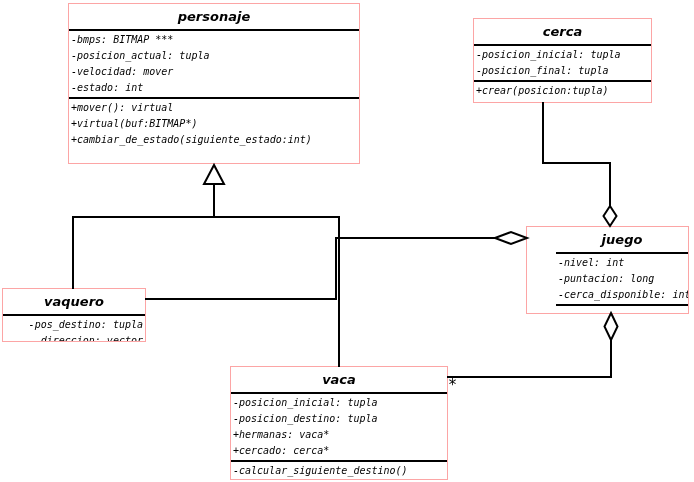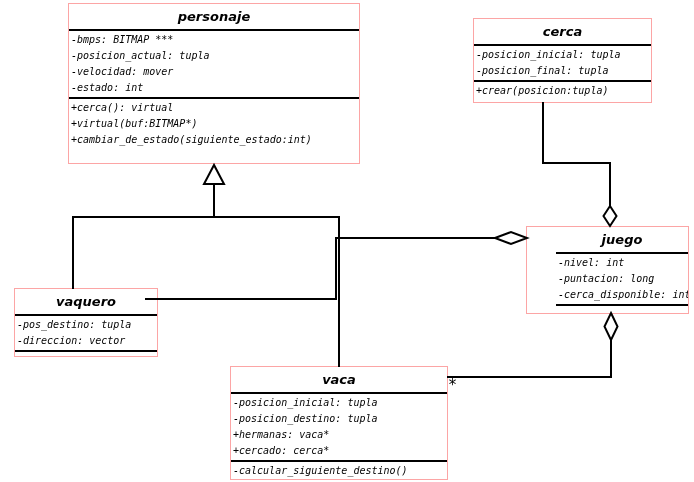--- a/index.html
+++ b/index.html
@@ -43,21 +43,21 @@
     font-family: "DejaVu Sans Mono", monospace;
     font-size: 10px;
     line-height: 16px;
     white-space: pre;
     color: #000000;
   }
   
   .box-personaje { left: 68px;  top: 3px;   width: 292px; height: 161px; }
   .box-cerca     { left: 455px; top: 18px;  width: 179px; height: 85px; margin-left: 18px;  }
   .box-juego     { left: 526px; top: 226px; width: 163px; height: 88px; padding-left: 29px;  }
-  .box-vaquero   { left: 14px;   top: 288px; width: 144px; height: 69px;  }
+  .box-vaquero   { left: 2px;   top: 288px; width: 144px; height: 54px; text-align: right;  }
   .box-vaca      { left: 230px; top: 366px; width: 218px; height: 114px; justify-content: flex-end; }
 
   #connector-overlay {
     position: absolute;
     left: 0; top: 0;
     width: 694px;
     height: 482px;
     pointer-events: none;
   }
   .mult-label {
@@ -77,21 +77,21 @@
 
   <div class="uml-class box-personaje">
     <div class="uml-title">personaje</div>
     <div class="uml-section attrs">
       <div class="uml-row">-bmps: BITMAP ***</div>
       <div class="uml-row">-posicion_actual: tupla</div>
       <div class="uml-row">-velocidad: mover</div>
       <div class="uml-row">-estado: int</div>
     </div>
     <div class="uml-section methods">
-      <div class="uml-row">+cerca(): virtual</div>
+      <div class="uml-row">+mover(): virtual</div>
       <div class="uml-row">+virtual(buf:BITMAP*)</div>
       <div class="uml-row">+cambiar_de_estado(siguiente_estado:int)</div>
     </div>
   </div>
 
   <div class="uml-class box-cerca">
     <div class="uml-title">cerca</div>
     <div class="uml-section attrs">
       <div class="uml-row">-posicion_inicial: tupla</div>
       <div class="uml-row">-posicion_final: tupla</div>

